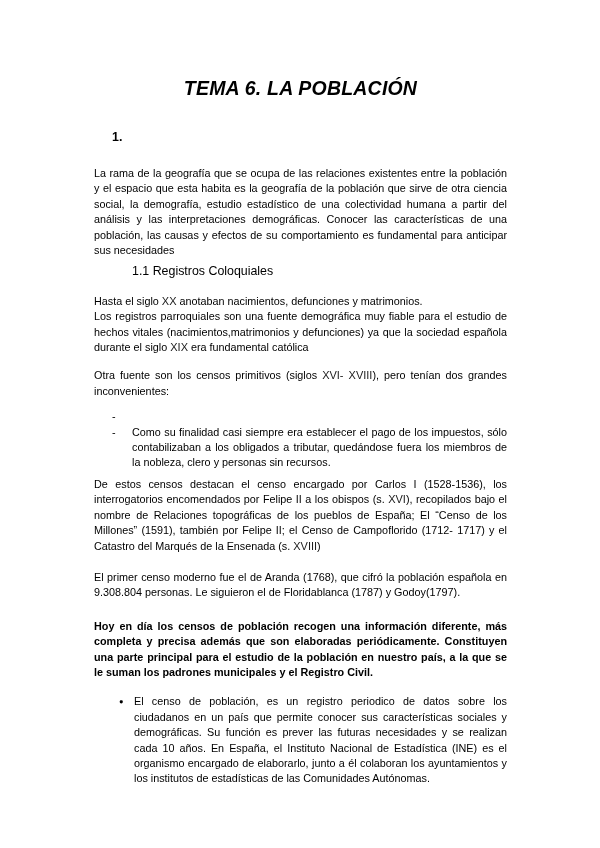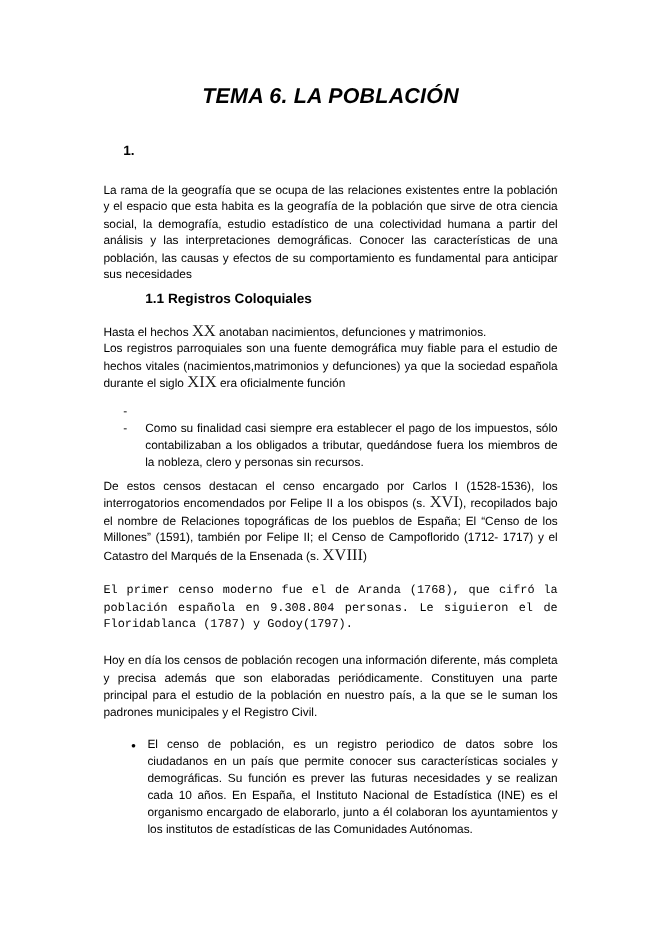--- a/index.html
+++ b/index.html
@@ -30,65 +30,66 @@
     margin:0 0 0 18px;
     font-size:12.4px;
     line-height:1.25;
     font-weight:bold;
   }
   .h1 .num { flex:none; width:20px; }
   .h2 {
     margin:0 0 0 38px;
     font-size:12.4px;
     line-height:1.25;
-    font-weight:bold;
+    font-weight:normal;
   }
   .para { margin:0; text-align:justify; }
   .group { margin:0; }
   .rn {
-    font-family:Liberation Serif, serif;
-    font-size:15px;
+    font-family:Liberation Sans, sans-serif;
+    font-size:11px;
     color:#1a1a1a;
   }
   .ul { }
   .list { margin:0; padding-left:18px; }
   .li { display:flex; text-align:justify; }
   .li .marker { flex:none; width:20px; }
   .list-round { padding-left:25px; }
   .list-round .li .marker { width:15px; font-size:7.5px; }
   
   .mt6  { margin-top:6px; }
   .mt8  { margin-top:8px; }
   .mt10 { margin-top:10px; }
   .mt13 { margin-top:13px; }
   .mt14 { margin-top:14px; }
-  .mt16 { margin-top:16px;font-family:Liberation Mono, monospace; }
-  .mt18 { margin-top:18px; }
+  .mt16 { margin-top:16px; }
+  .mt18 { margin-top:18px;font-weight:bold; }
   .mt20 { margin-top:20px; }
 </style>
 </head>
 <body>
 
 <div class="page">
 
   <div class="doc-title">TEMA 6. LA POBLACIÓN</div>
 
   <div class="h1">
     <span class="num">1.</span>
   </div>
 
   <p class="para mt20"><span>La rama de la geografía que se ocupa de las relaciones existentes entre la población y el espacio que esta habita es la geografía de la población que sirve de otra ciencia social, la demografía, estudio estadístico de una colectividad humana a partir del análisis y las interpretaciones demográficas. Conocer las características de una población, las causas y efectos de su comportamiento es fundamental para anticipar sus necesidades</span></p>
 
   <div class="h2 mt6">1.1 Registros Coloquiales</div>
 
   <div class="group mt14">
-    <p class="para"><span>Hasta el hechos </span><span class="rn">XX</span><span> anotaban nacimientos, defunciones y matrimonios.</span></p>
-    <p class="para"><span>Los registros parroquiales son una fuente demográfica muy fiable para el estudio de hechos vitales (nacimientos,matrimonios y defunciones) ya que la sociedad española durante el siglo </span><span class="rn">XIX</span><span> era oficialmente función</span></p>
+    <p class="para"><span>Hasta el siglo </span><span class="rn">XX</span><span> anotaban nacimientos, defunciones y matrimonios.</span></p>
+    <p class="para"><span>Los registros parroquiales son una fuente demográfica muy fiable para el estudio de hechos vitales (nacimientos,matrimonios y defunciones) ya que la sociedad española durante el siglo </span><span class="rn">XIX</span><span> era fundamental católica</span></p>
   </div>
 
+  <p class="para mt13"><span>Otra fuente son los censos primitivos (siglos </span><span class="rn">XVI- XVIII</span><span>), pero tenían dos grandes inconvenientes:</span></p>
 
   <div class="list mt10">
     <div class="li">
       <span class="marker">-</span>
     </div>
     <div class="li">
       <span class="marker">-</span>
       <span class="para"><span>Como su finalidad casi siempre era establecer el pago de los impuestos, sólo contabilizaban a los obligados a tributar, quedándose fuera los miembros de la nobleza, clero y personas sin recursos.</span></span>
     </div>
   </div>

